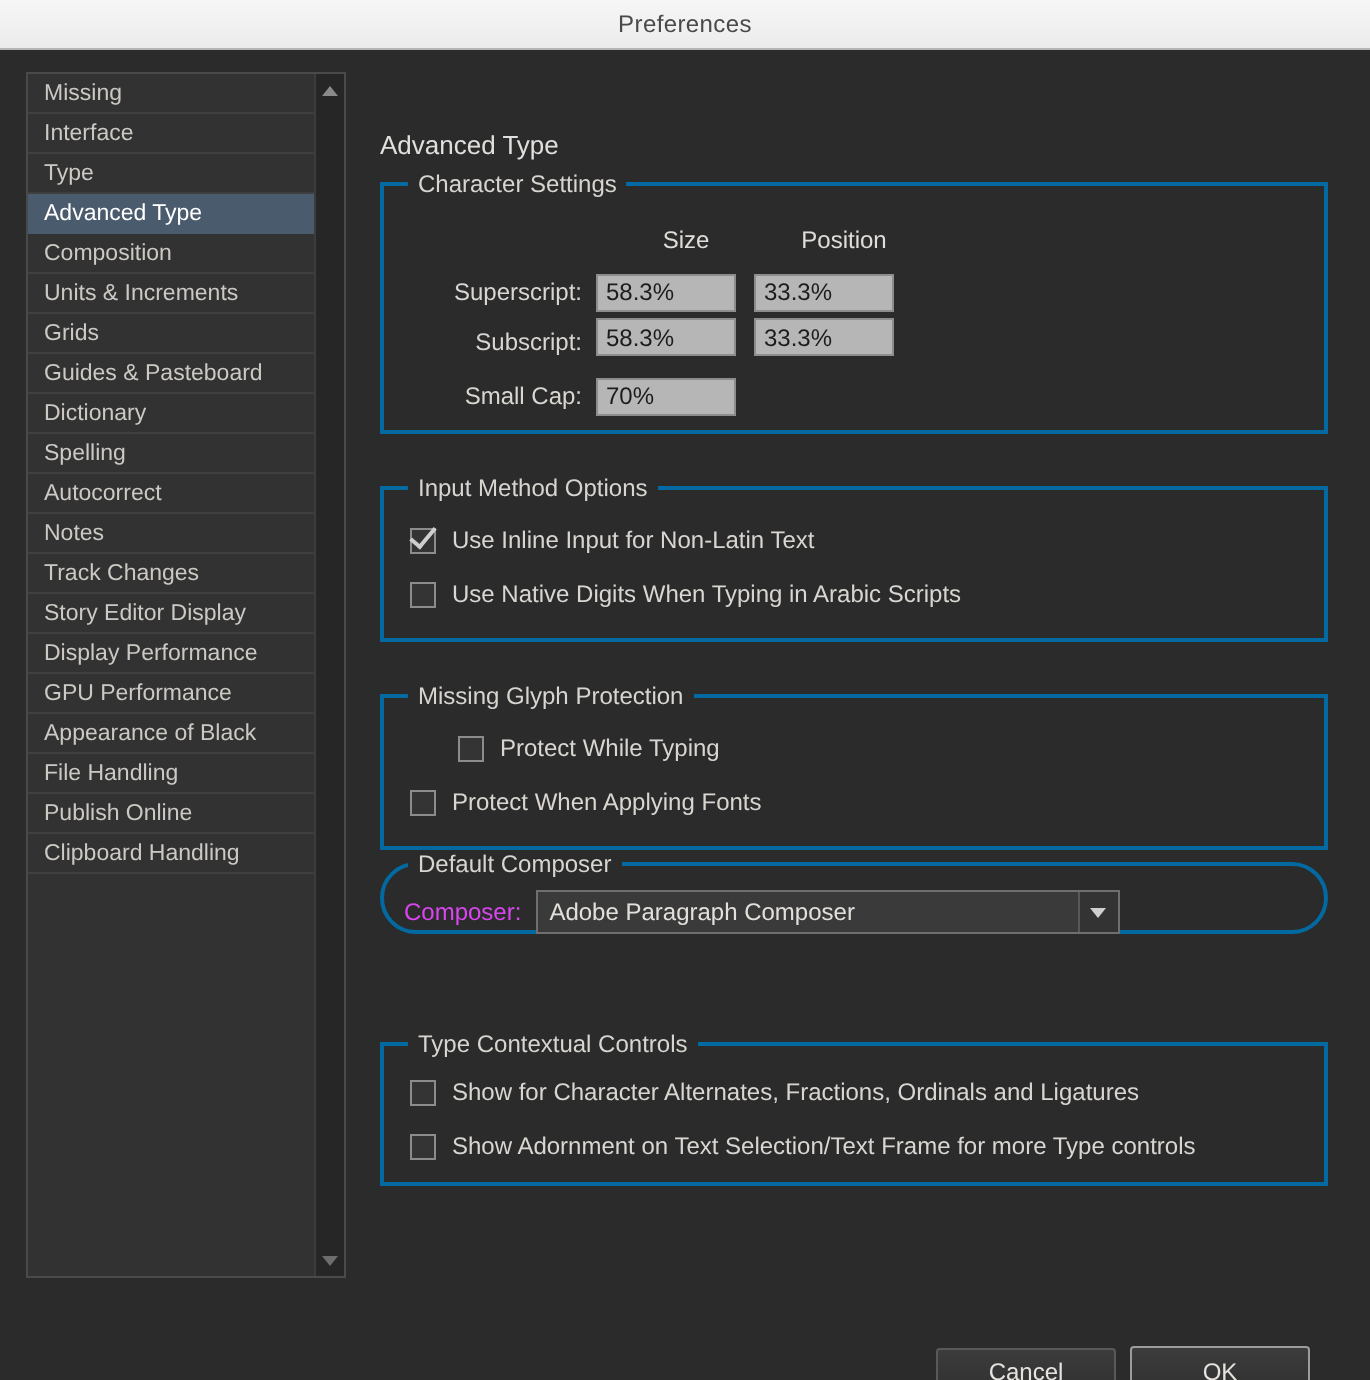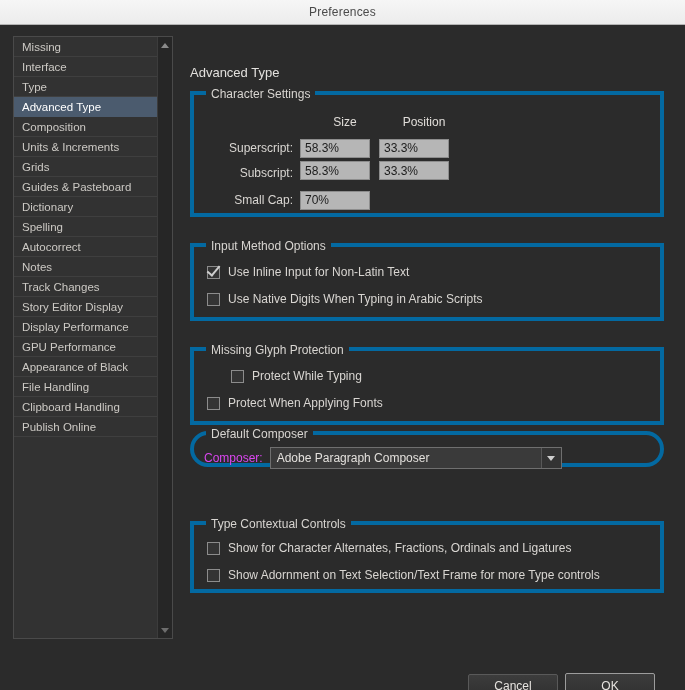--- a/index.html
+++ b/index.html
@@ -127,21 +127,21 @@
     top: 40px;
     font-size: 13px;
     color: #e2e0dd;
   }
 
   
   .group {
     position: absolute;
     left: 0;
     width: 474px;
-    border: 4px solid #0369a1;
+    border: 2px solid #0369a1;
     box-sizing: border-box;
     background: transparent;
   }
   .group-title {
     position: absolute;
     top: -8px;
     left: 12px;
     padding: 0 5px;
     background: #2b2b2b;
     font-size: 12px;
@@ -316,22 +316,22 @@
         <div class="sb-item">Dictionary</div>
         <div class="sb-item">Spelling</div>
         <div class="sb-item">Autocorrect</div>
         <div class="sb-item">Notes</div>
         <div class="sb-item">Track Changes</div>
         <div class="sb-item">Story Editor Display</div>
         <div class="sb-item">Display Performance</div>
         <div class="sb-item">GPU Performance</div>
         <div class="sb-item">Appearance of Black</div>
         <div class="sb-item">File Handling</div>
+        <div class="sb-item">Publish Online</div>
         <div class="sb-item">Clipboard Handling</div>
-        <div class="sb-item">Publish Online</div>
         <div class="sb-filler"></div>
       </div>
     <div class="sb-scroll">
       <div class="sb-arrow up">
           <div class="tri-up"></div>
         </div>
       <div class="sb-arrow down">
           <div class="tri-down"></div>
         </div>
     </div>

